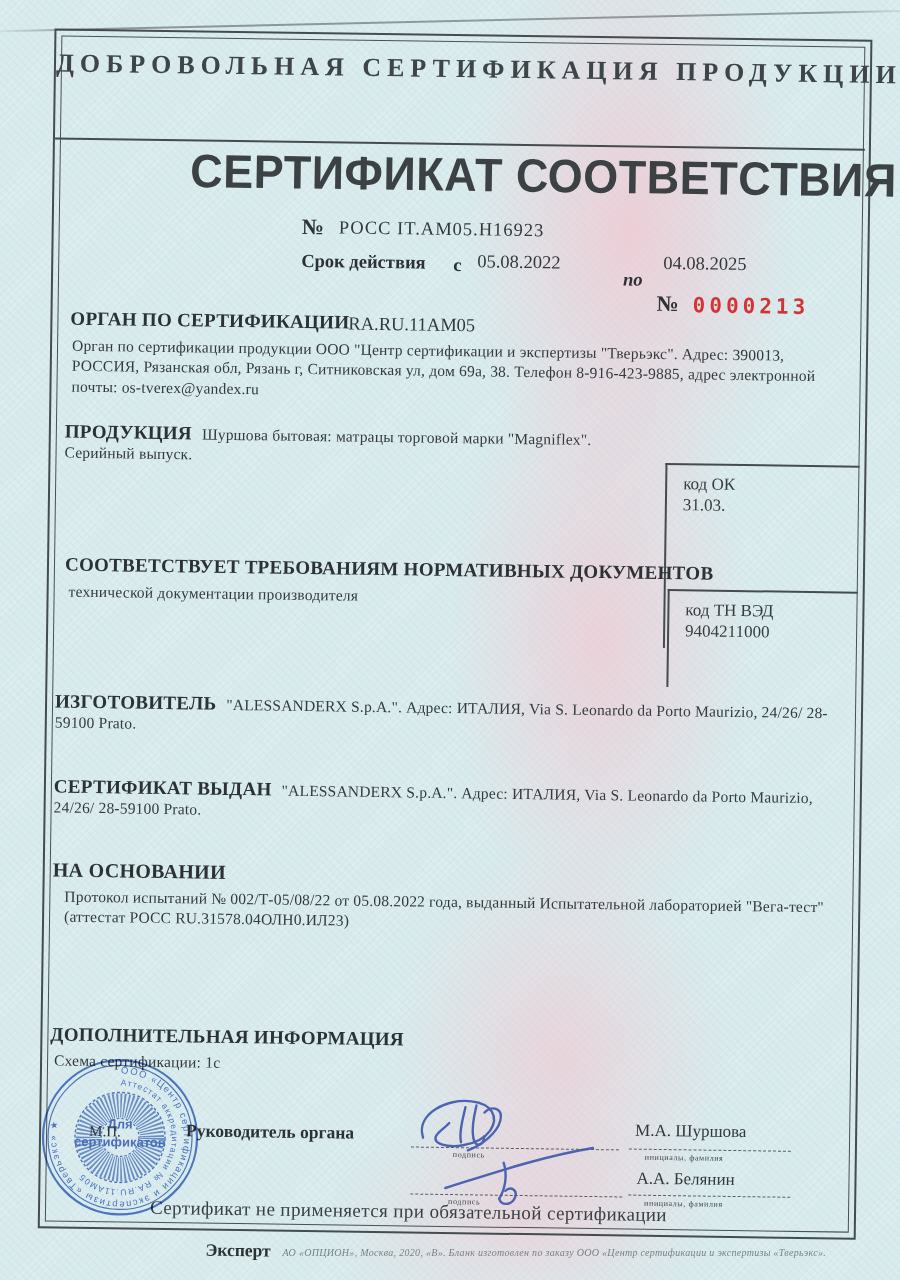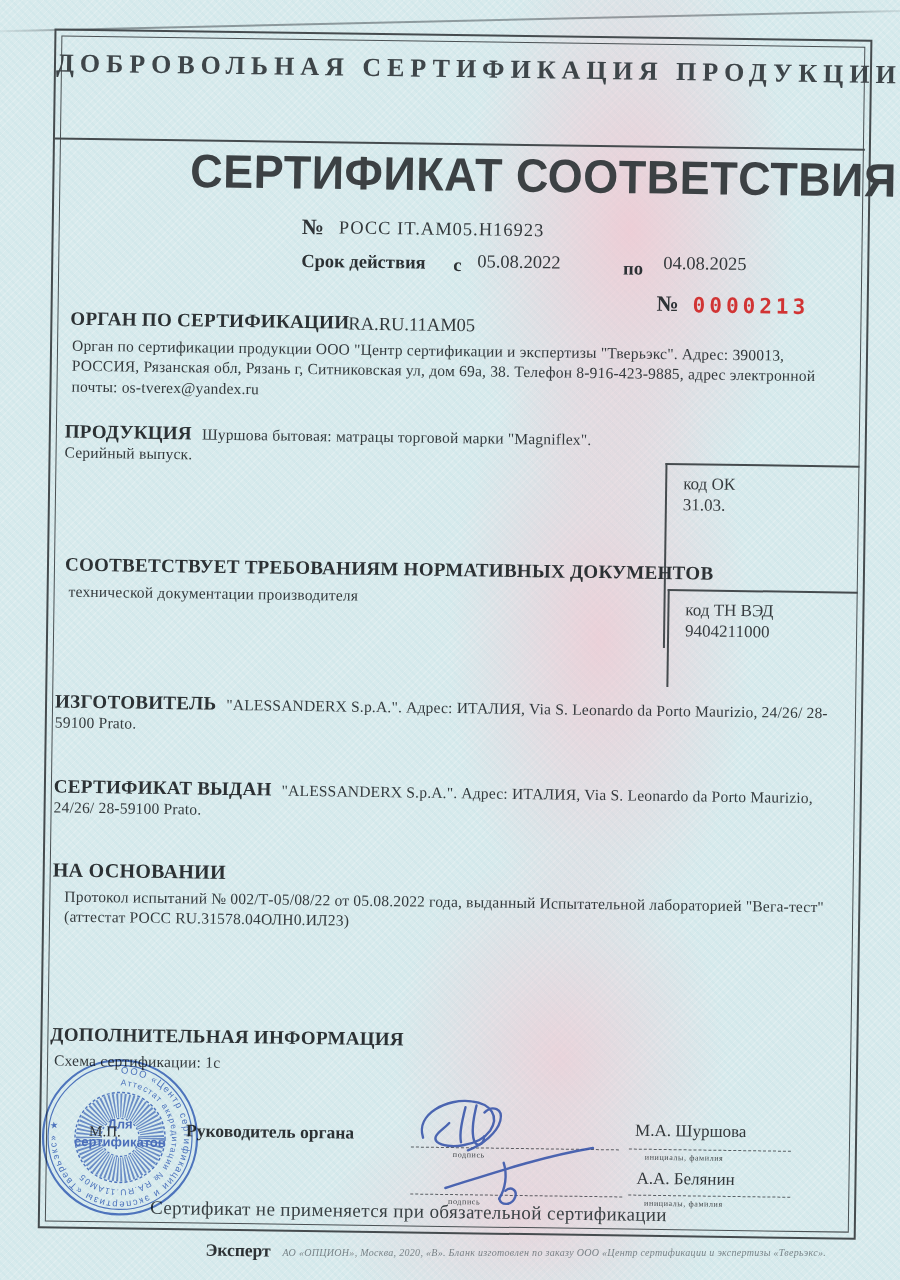--- a/index.html
+++ b/index.html
@@ -60,21 +60,21 @@
 
     <div class="abs banner">ДОБРОВОЛЬНАЯ СЕРТИФИКАЦИЯ ПРОДУКЦИИ</div>
     <div class="abs main-title">СЕРТИФИКАТ СООТВЕТСТВИЯ</div>
 
     <span class="abs num-sign" style="left:296px; top:216px;">№</span>
     <span class="abs serif18" style="left:333px; top:219px; letter-spacing:1px;">РОСС IT.АМ05.Н16923</span>
 
     <span class="abs bold-lab" style="left:296px; top:253px;">Срок действия</span>
     <span class="abs bold-lab" style="left:448px; top:255px;">с</span>
     <span class="abs serif18" style="left:472px; top:251px;">05.08.2022</span>
-    <span class="abs bold-lab" style="left:618px; top:256px;">по</span>
+    <span class="abs bold-lab" style="left:618px; top:267px;font-style:italic;">по</span>
     <span class="abs serif18" style="left:658px; top:250px;">04.08.2025</span>
 
     <span class="abs num-sign" style="left:652px; top:288px;">№</span>
     <span class="abs red-num" style="left:688px; top:290px;">0000213</span>
 
     <span class="abs h-lab" style="left:66px; top:313px;">ОРГАН ПО СЕРТИФИКАЦИИ</span>
     <span class="abs serif18" style="left:344px; top:315px;">RA.RU.11АМ05</span>
     <div class="abs body-t" style="left:68px; top:341px; width:780px;">Орган по сертификации продукции ООО "Центр сертификации и экспертизы "Тверьэкс". Адрес: 390013, РОССИЯ, Рязанская обл, Рязань г, Ситниковская ул, дом 69а, 38. Телефон 8-916-423-9885, адрес электронной почты: os-tverex@yandex.ru</div>
 
     <div class="abs" style="left:62px; top:426px; width:582px;">

